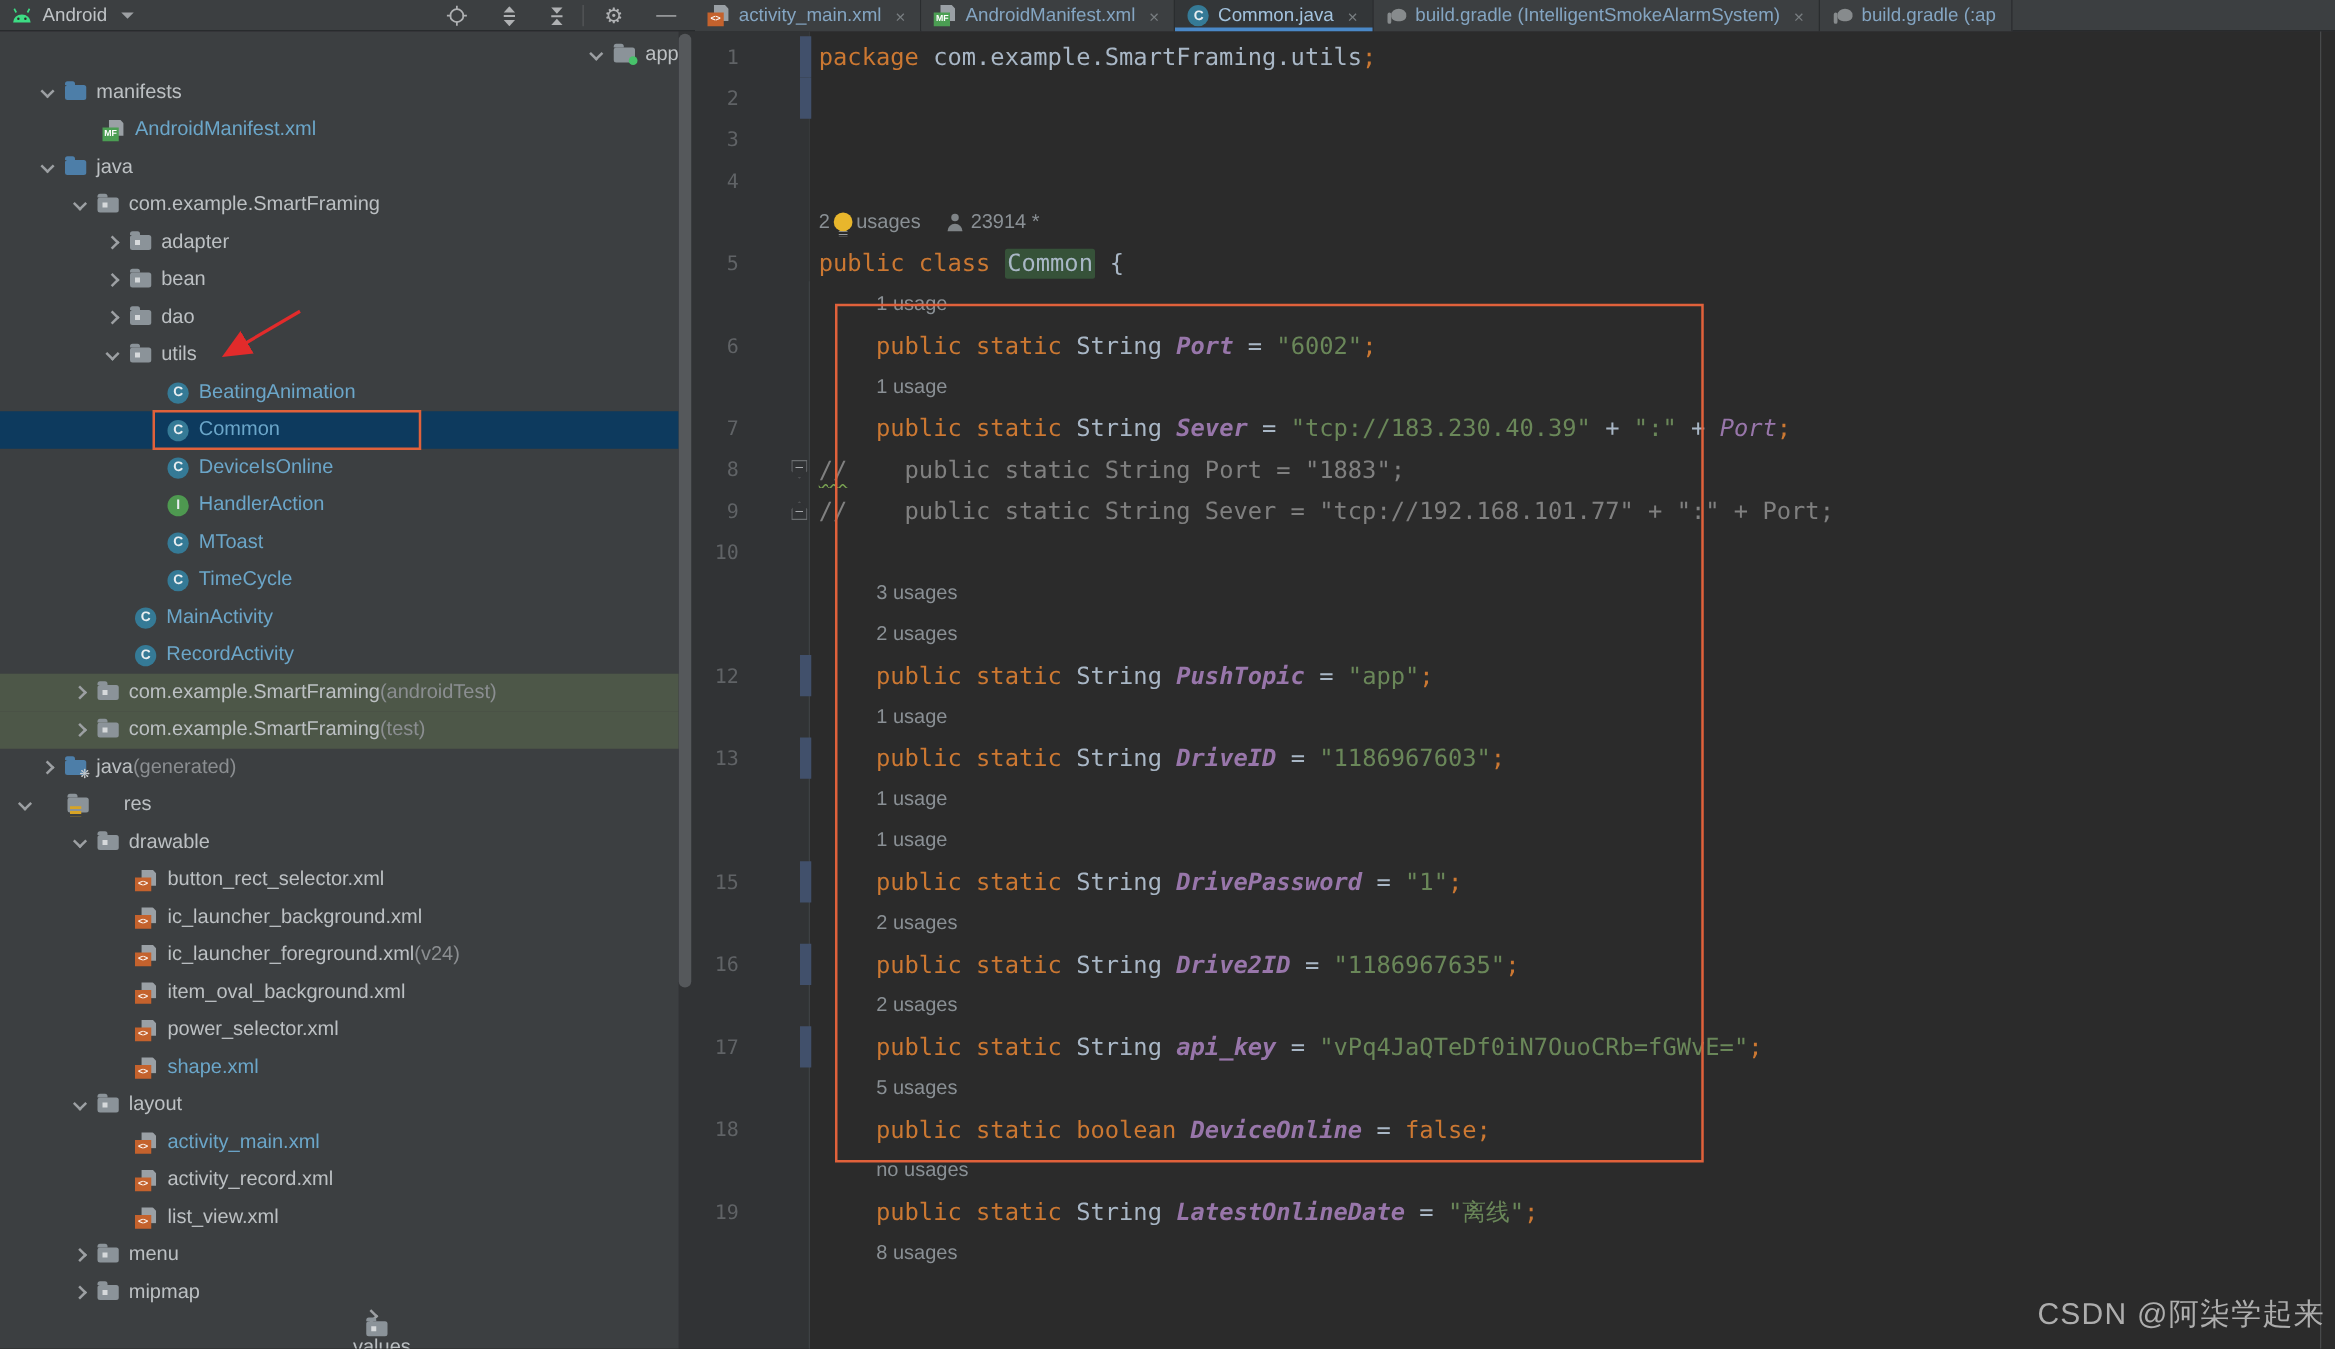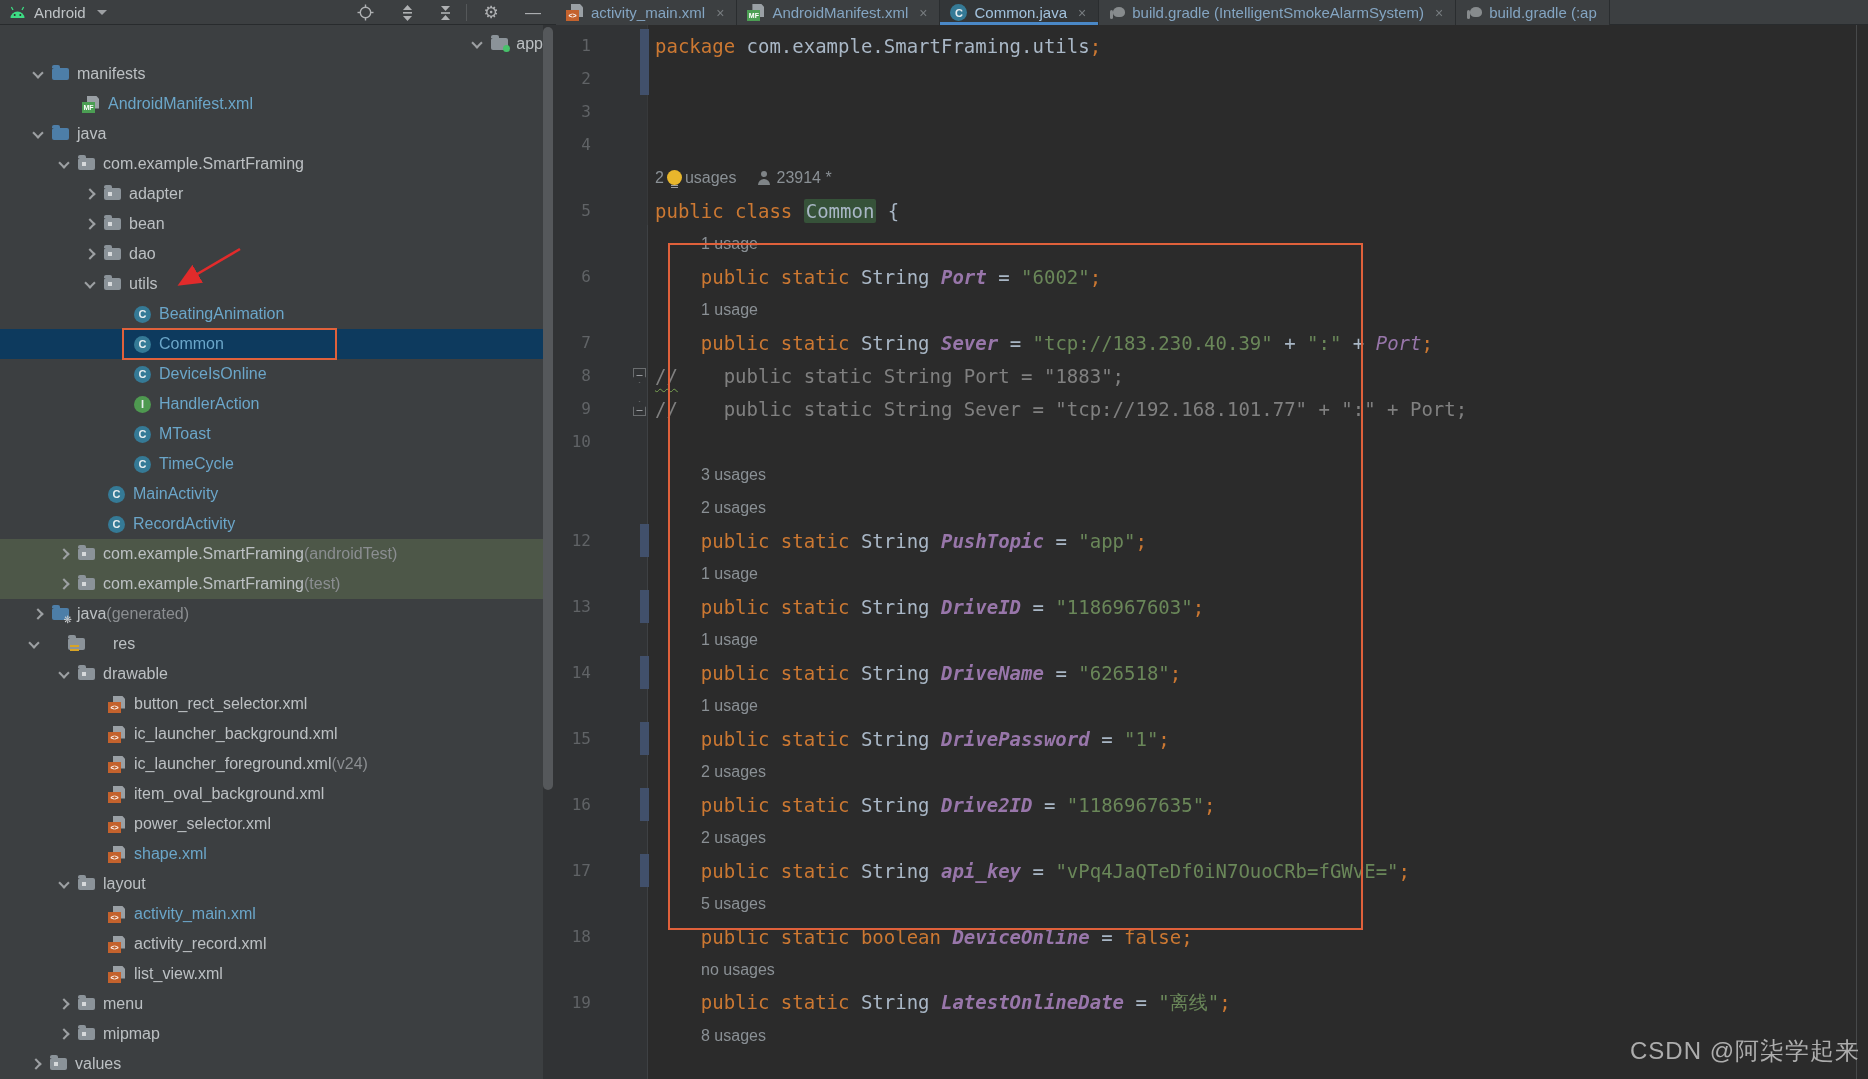--- a/index.html
+++ b/index.html
@@ -286,21 +286,21 @@
           <span class="folder pkg"></span>
           <span class="tlabel">com.example.SmartFraming</span>
           <span class="tsuffix"> (test)</span>
         </div>
         <div class="trow" style="padding-left: 34px;">
           <span class="chev closed"></span>
           <span class="folder blue gen"></span>
           <span class="tlabel">java</span>
           <span class="tsuffix"> (generated)</span>
         </div>
-        <div class="trow" style="padding-left: 30px; gap: 20px;">
+        <div class="trow" style="padding-left: 16px; gap: 20px;">
           <span class="chev open"></span>
           <span class="folder res-f"></span>
           <span class="tlabel">res</span>
         </div>
         <div class="trow" style="padding-left: 60px;">
           <span class="chev open"></span>
           <span class="folder pkg"></span>
           <span class="tlabel">drawable</span>
         </div>
         <div class="trow" style="padding-left: 108px;">
@@ -375,21 +375,21 @@
         <div class="trow" style="padding-left: 60px;">
           <span class="chev closed"></span>
           <span class="folder pkg"></span>
           <span class="tlabel">menu</span>
         </div>
         <div class="trow" style="padding-left: 60px;">
           <span class="chev closed"></span>
           <span class="folder pkg"></span>
           <span class="tlabel">mipmap</span>
         </div>
-        <div class="trow" style="padding-left: 32px;">
+        <div class="trow" style="padding-left: 60px; flex-direction: column;">
           <span class="chev closed"></span>
           <span class="folder pkg"></span>
           <span class="tlabel">values</span>
         </div>
       </div>
   </div>
   <div id="tree-scrollbar"></div>
 
   <div id="editor">
     <div id="gutter-bg"></div>
@@ -499,27 +499,20 @@
           <span class="ln">13</span>
           <span class="gcol">
             <span class="chg"></span>
           </span>
           <span class="ctext" style="padding-left: 7px;"><span class="tk-k">    public static </span><span class="tk-t">String </span><span class="tk-f">DriveID</span><span class="tk-t"> = </span><span class="tk-s">"1186967603"</span><span class="tk-k">;</span></span>
         </div>
         <div class="erow">
           <span class="ln"></span>
           <span class="gcol"></span>
           <span class="hintrow" style="padding-left: 53px;">1 usage</span>
-        </div>
-        <div class="erow">
-          <span class="ln">14</span>
-          <span class="gcol">
-            <span class="chg"></span>
-          </span>
-          <span class="ctext" style="padding-left: 7px;"><span class="tk-k">    public static </span><span class="tk-t">String </span><span class="tk-f">DriveName</span><span class="tk-t"> = </span><span class="tk-s">"626518"</span><span class="tk-k">;</span></span>
         </div>
         <div class="erow">
           <span class="ln"></span>
           <span class="gcol"></span>
           <span class="hintrow" style="padding-left: 53px;">1 usage</span>
         </div>
         <div class="erow">
           <span class="ln">15</span>
           <span class="gcol">
             <span class="chg"></span>

